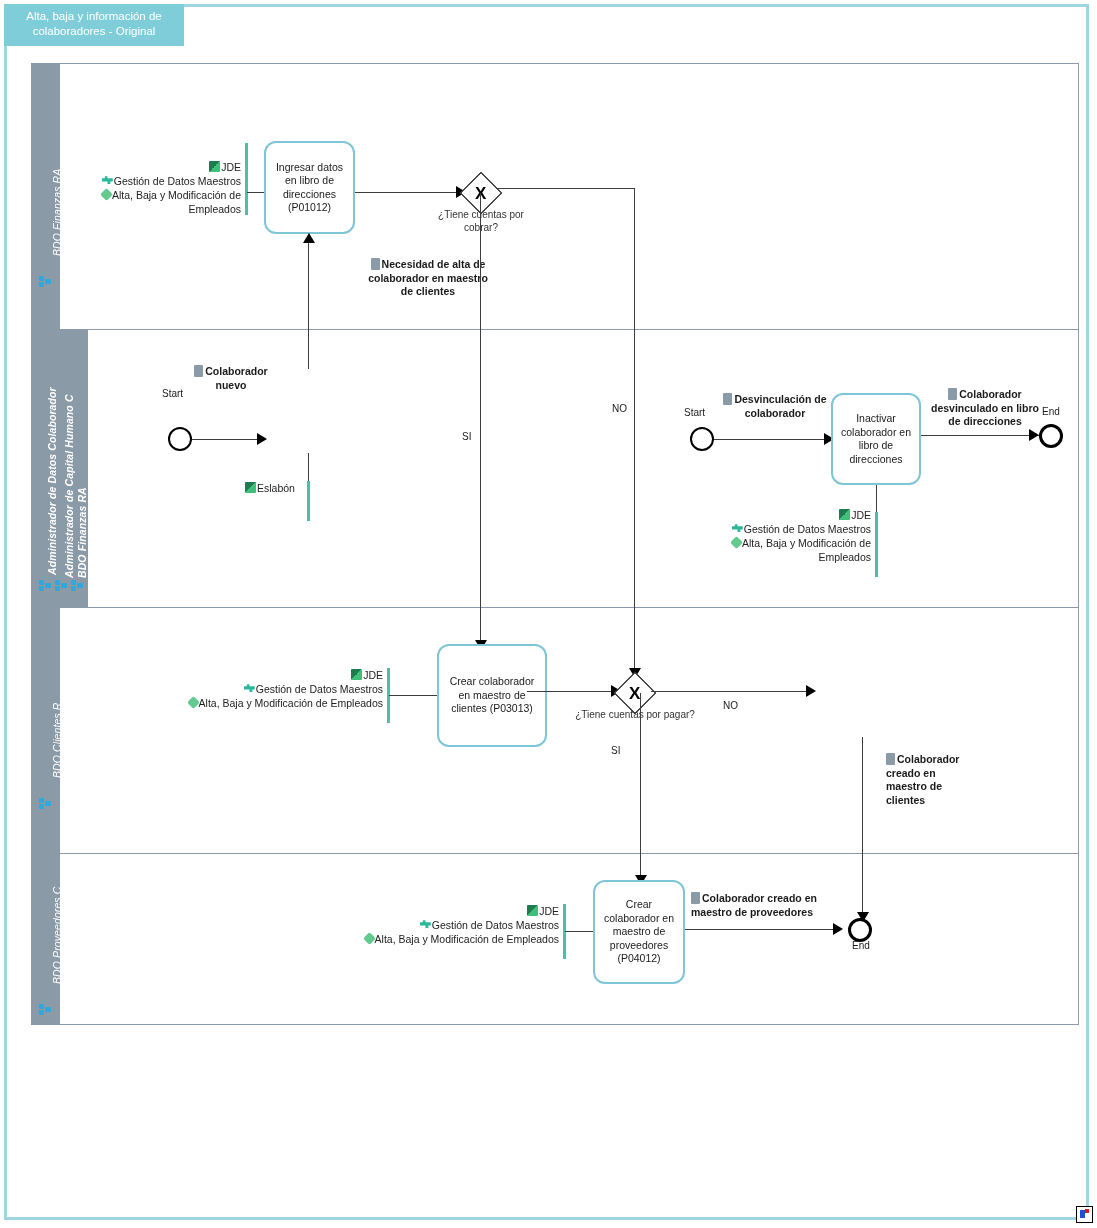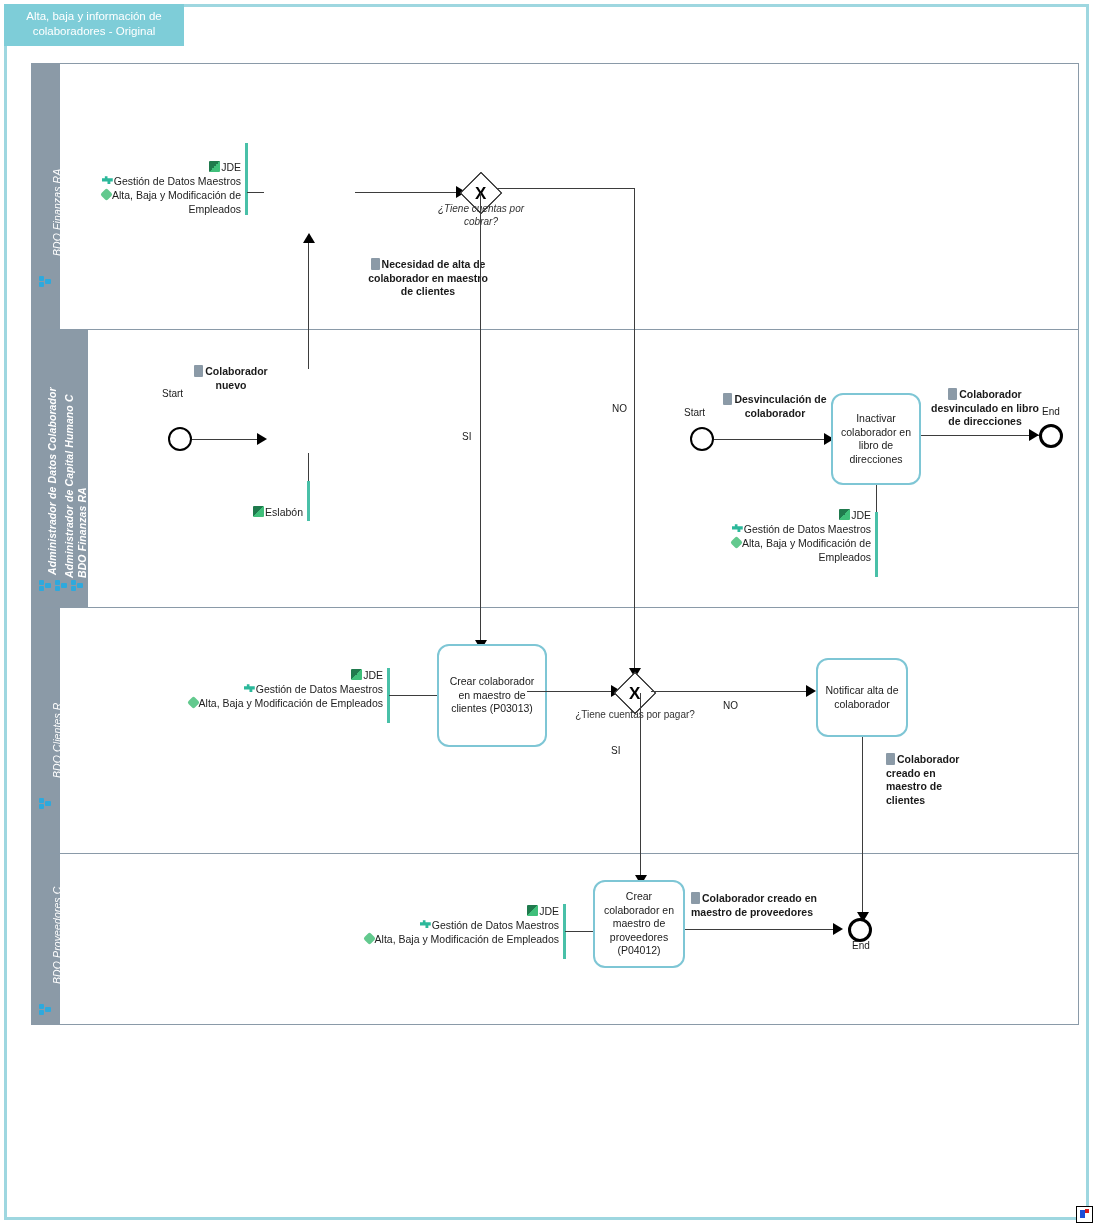--- a/index.html
+++ b/index.html
@@ -154,27 +154,28 @@
   </div>
 
   <div class="greenbar" style="left:238px;top:136px;height:72px;"></div>
   <div class="hline" style="left:240px;top:185px;width:17px;"></div>
   <div class="res" style="left:64px;top:153px;width:170px;text-align:right;">
     <div class="row"><span class="ico ico-app"></span><span>JDE</span></div>
     <div class="row"><span class="ico ico-puzzle"></span><span>Gestión de Datos Maestros</span></div>
     <div class="row" style="white-space:normal;"><span class="ico ico-diamond"></span><span>Alta, Baja y Modificación de Empleados</span></div>
   </div>
 
+  <div class="task" style="left:257px;top:134px;width:91px;height:93px;">Ingresar datos en libro de direcciones (P01012)</div>
 
   <div class="hline" style="left:348px;top:185px;width:102px;"></div>
   <div class="arrow-r" style="left:449px;top:179px;"></div>
 
   <div class="gateway" style="left:459px;top:171px;"></div>
   <div class="gateway-x" style="left:468px;top:178px;">X</div>
-  <div class="gw-label" style="left:414px;top:195px;width:120px;font-style:italic;">¿Tiene cuentas por cobrar?</div>
+  <div class="gw-label" style="left:414px;top:201px;width:120px;">¿Tiene cuentas por cobrar?</div>
 
   <div class="dataobj" style="left:361px;top:251px;width:120px;text-align:center;">
     <span class="doc-icon"></span><span>Necesidad de alta de colaborador en maestro de clientes</span>
   </div>
 
   <div class="vline" style="left:473px;top:186px;height:452px;"></div>
   <div class="arrow-d" style="left:468px;top:633px;"></div>
   <div class="flow-label" style="left:455px;top:424px;">SI</div>
 
   <div class="hline" style="left:489px;top:181px;width:139px;"></div>
@@ -191,21 +192,21 @@
 
   <div class="hline" style="left:185px;top:432px;width:67px;"></div>
   <div class="arrow-r" style="left:250px;top:426px;"></div>
 
 
   <div class="vline" style="left:301px;top:234px;height:128px;"></div>
   <div class="arrow-u" style="left:296px;top:226px;"></div>
 
   <div class="vline" style="left:301px;top:446px;height:30px;"></div>
   <div class="greenbar" style="left:300px;top:474px;height:40px;"></div>
-  <div class="res" style="left:230px;top:474px;width:66px;text-align:right;margin-top:24px;">
+  <div class="res" style="left:230px;top:474px;width:66px;text-align:center;">
     <div class="row"><span class="ico ico-app"></span><span>Eslabón</span></div>
   </div>
 
   <div class="event start" style="left:683px;top:420px;width:24px;height:24px;"></div>
   <div class="event-label" style="left:677px;top:400px;">Start</div>
 
   <div class="dataobj" style="left:716px;top:386px;width:104px;text-align:center;">
     <span class="doc-icon"></span><span>Desvinculación de colaborador</span>
   </div>
 
@@ -248,41 +249,40 @@
   <div class="gateway-x" style="left:622px;top:678px;">X</div>
   <div class="gw-label" style="left:568px;top:701px;width:120px;">¿Tiene cuentas por pagar?</div>
 
   <div class="flow-label" style="left:604px;top:738px;">SI</div>
   <div class="flow-label" style="left:716px;top:693px;">NO</div>
 
 
   <div class="hline" style="left:644px;top:684px;width:157px;"></div>
   <div class="arrow-r" style="left:799px;top:678px;"></div>
 
-  <div class="task" style="left:809px;top:651px;width:92px;height:79px;">Notificar alta de colaborador</div>
 
   <div class="dataobj" style="left:879px;top:746px;width:90px;text-align:left;">
     <span class="doc-icon"></span><span>Colaborador creado en maestro de clientes</span>
   </div>
 
   <div class="vline" style="left:855px;top:730px;height:180px;"></div>
   <div class="arrow-d" style="left:850px;top:905px;"></div>
 
   <div class="vline" style="left:633px;top:686px;height:187px;"></div>
   <div class="arrow-d" style="left:628px;top:868px;"></div>
 
   <div class="greenbar" style="left:556px;top:897px;height:55px;"></div>
   <div class="hline" style="left:558px;top:924px;width:32px;"></div>
   <div class="res" style="left:336px;top:897px;width:216px;text-align:right;">
     <div class="row"><span class="ico ico-app"></span><span>JDE</span></div>
     <div class="row"><span class="ico ico-puzzle"></span><span>Gestión de Datos Maestros</span></div>
     <div class="row"><span class="ico ico-diamond"></span><span>Alta, Baja y Modificación de Empleados</span></div>
   </div>
 
-  <div class="task" style="left:586px;top:873px;width:92px;height:88px;">Crear colaborador en maestro de proveedores (P04012)</div>
+  <div class="task" style="left:586px;top:873px;width:92px;height:104px;">Crear colaborador en maestro de proveedores (P04012)</div>
 
   <div class="dataobj" style="left:684px;top:885px;width:128px;text-align:left;">
     <span class="doc-icon"></span><span>Colaborador creado en maestro de proveedores</span>
   </div>
 
   <div class="hline" style="left:678px;top:922px;width:152px;"></div>
   <div class="arrow-r" style="left:826px;top:916px;"></div>
 
   <div class="event end" style="left:841px;top:911px;width:24px;height:24px;"></div>
   <div class="event-label" style="left:845px;top:933px;">End</div>

